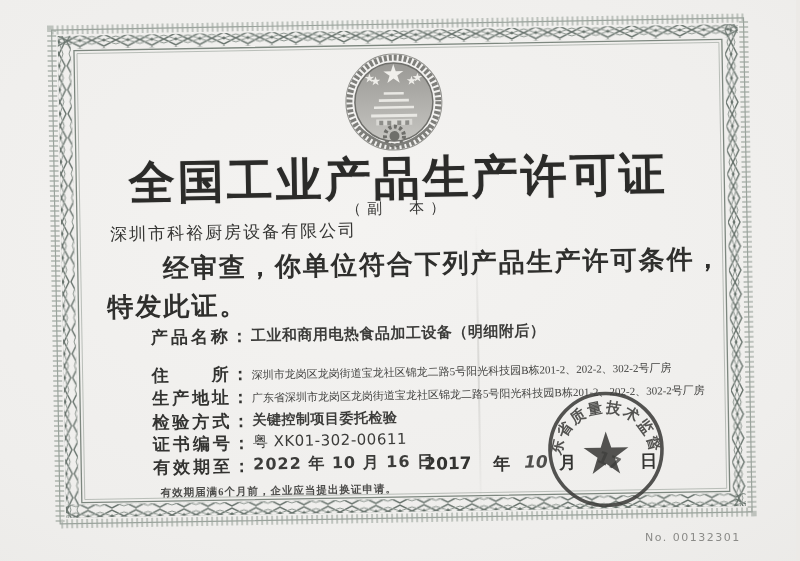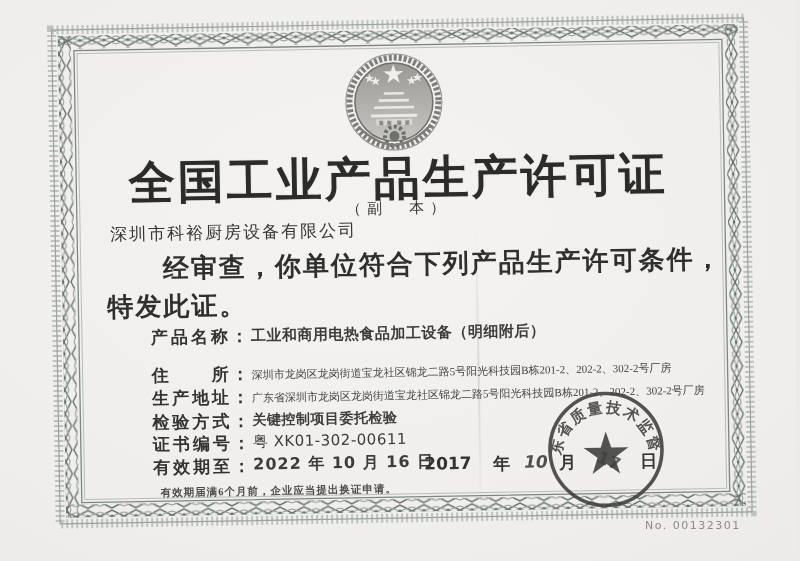--- a/index.html
+++ b/index.html
@@ -73,21 +73,21 @@
   #d-y{left:490px;font-family:"Liberation Serif",serif;}
   #d-month{left:521px;opacity:.85;font-style:italic;}
   #d-m{left:556px;font-family:"Liberation Serif",serif;}
   #d-day{left:594px;opacity:.7;transform:rotate(24deg);}
   #d-d{left:637px;font-family:"Liberation Serif",serif;}
   #footnote{
     position:absolute;left:157px;top:482px;
     font-size:10.5px;letter-spacing:1px;color:#4c4c4a;font-weight:bold;
   }
   #serial{
-    position:absolute;left:645px;top:519px;
+    position:absolute;left:645px;top:531px;
     font-family:"DejaVu Sans", sans-serif;font-size:11px;letter-spacing:1.5px;
     color:#8b8b88;
   }
   #seal{position:absolute;left:540px;top:391px;}
   #emblem{position:absolute;left:341px;top:52px;}
 </style>
 </head>
 <body>
 
 <div id="paper">

